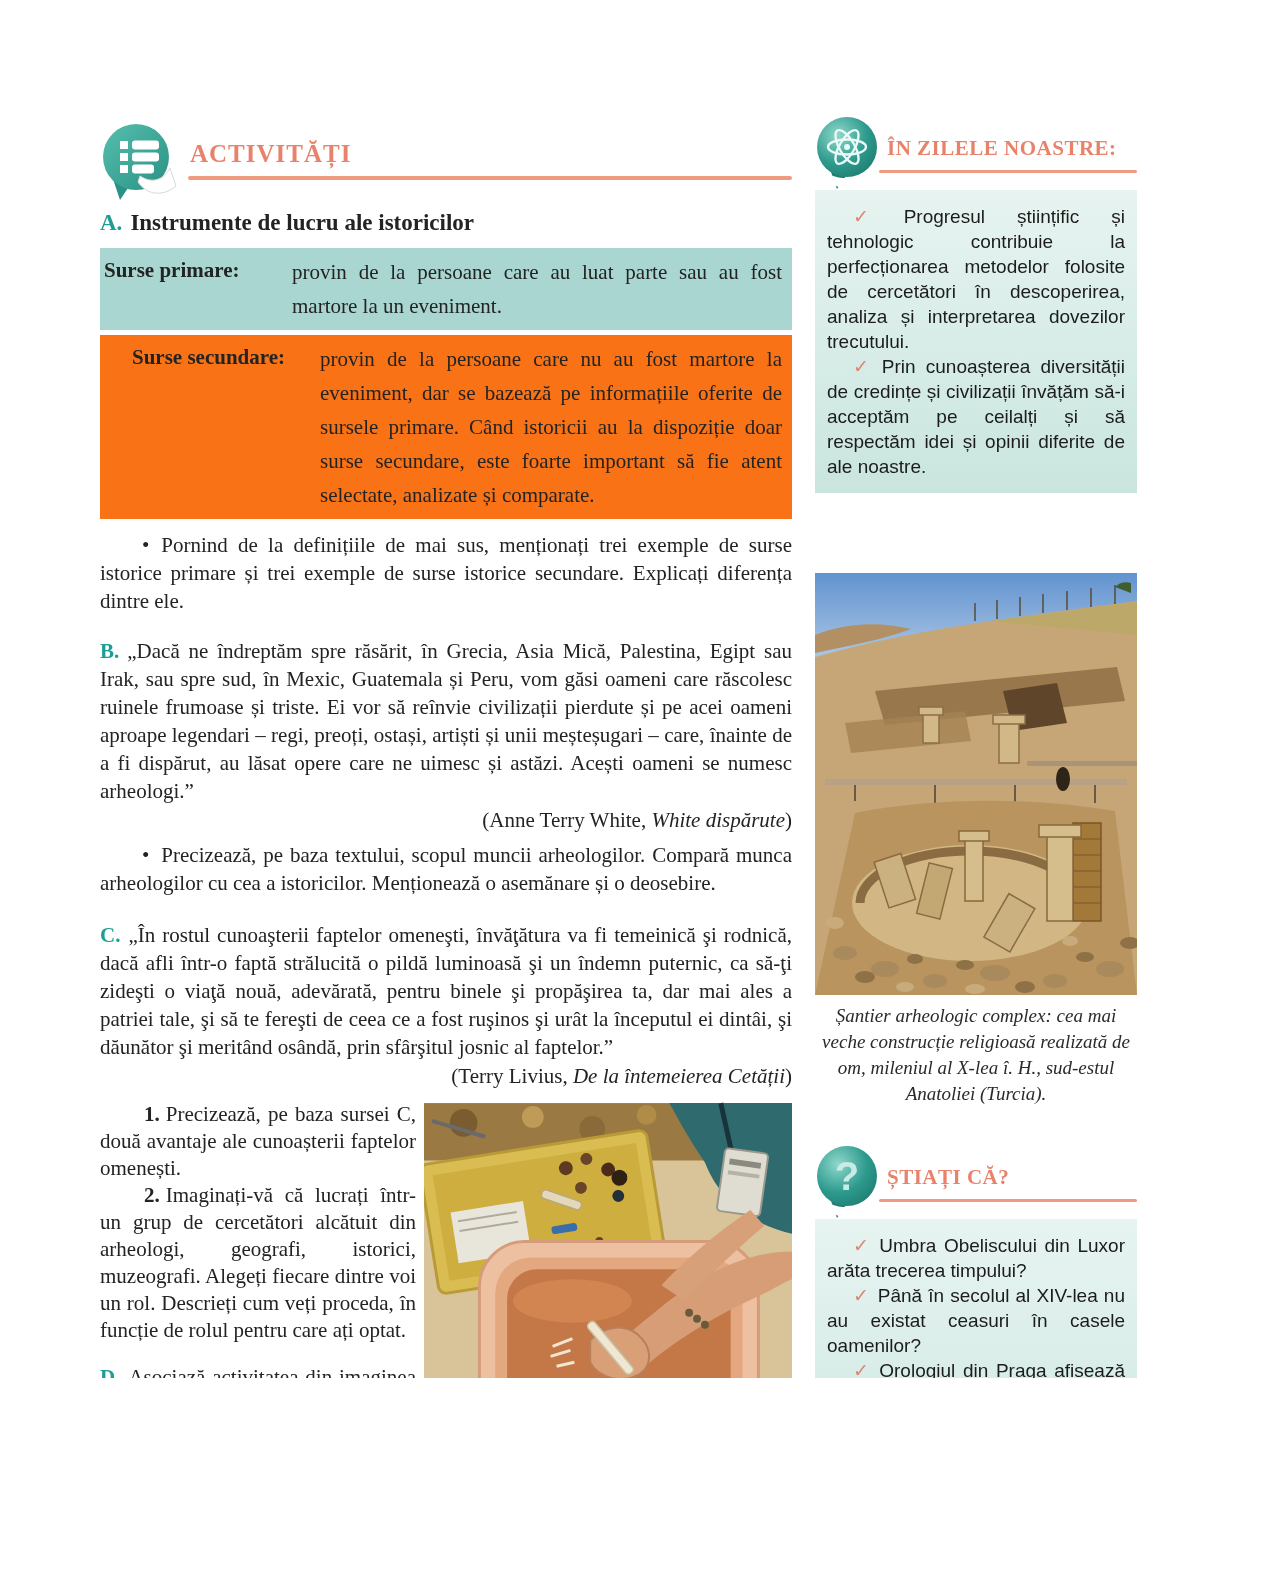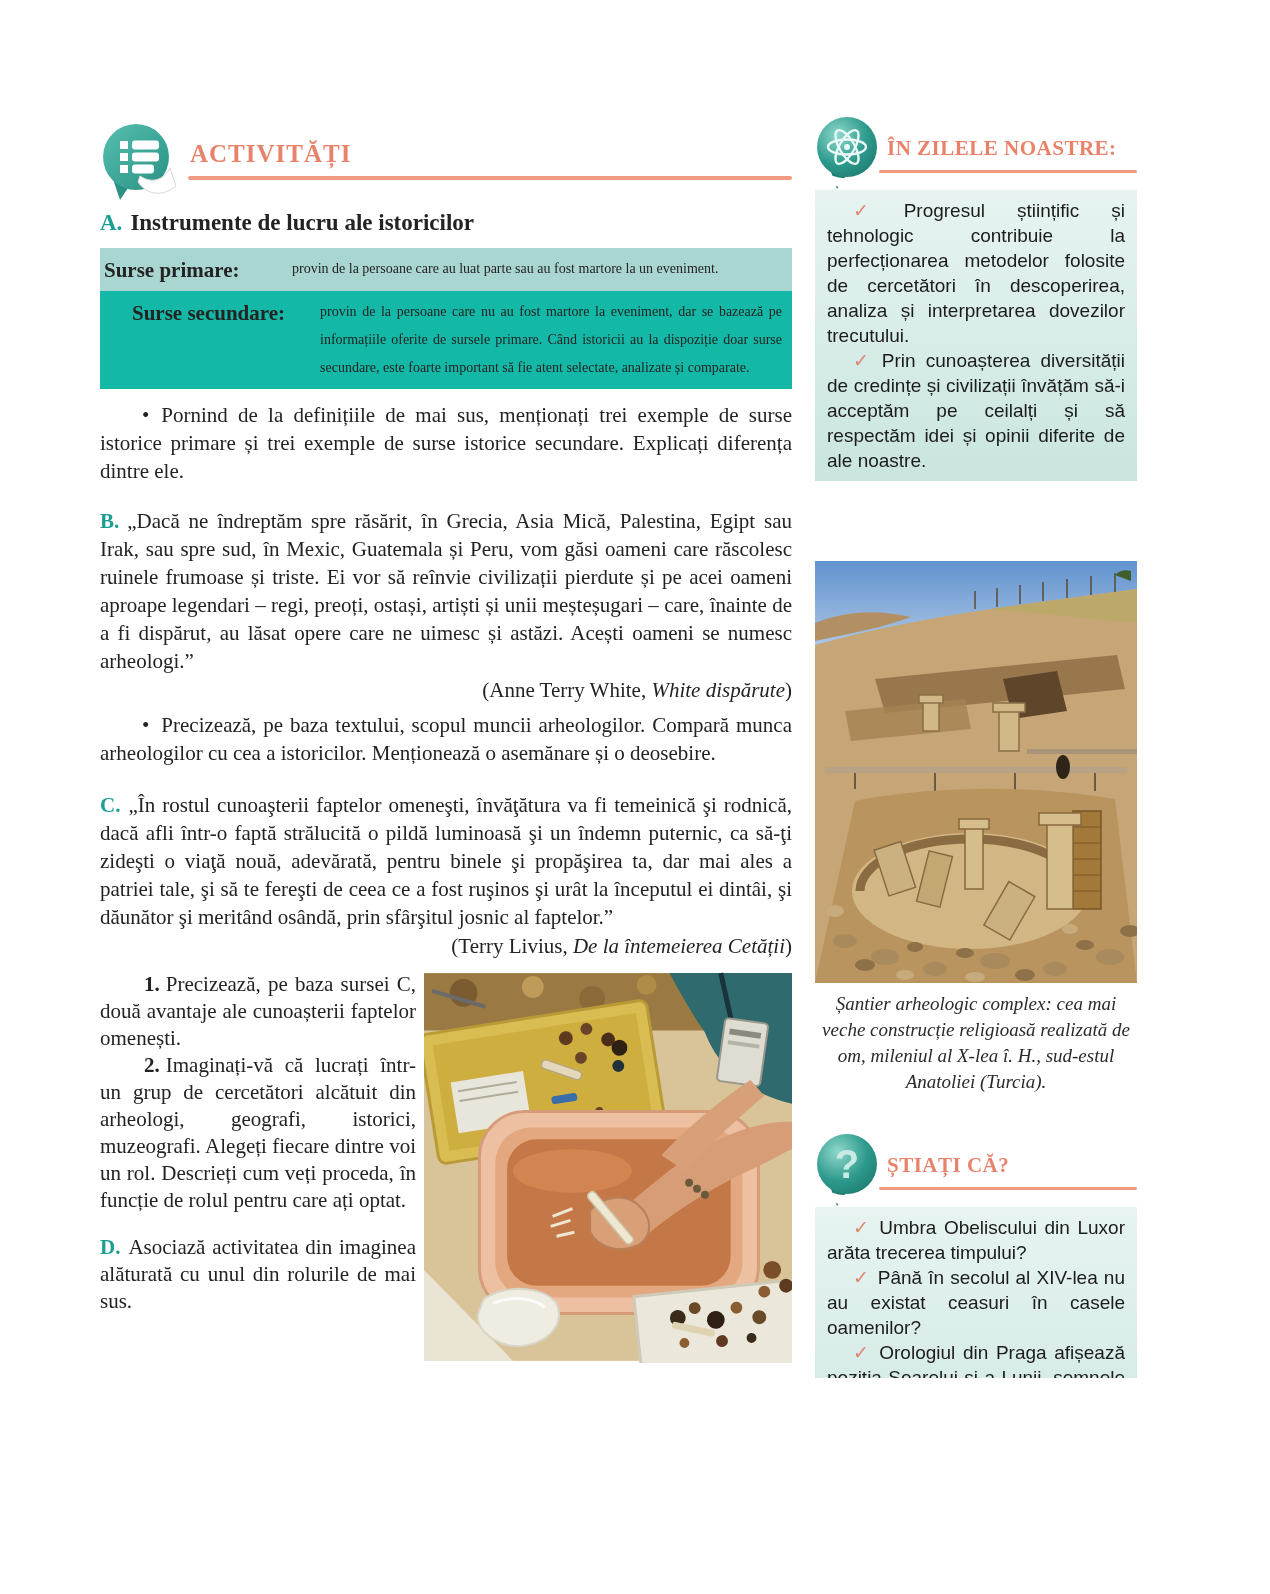--- a/index.html
+++ b/index.html
@@ -7,26 +7,26 @@
         font-family:"Liberation Serif","DejaVu Serif",serif;color:#232323;}
   
   .main-col{position:absolute;left:100px;top:122px;width:692px;}
   .act-header{position:relative;height:78px;}
   .act-header .hicon{position:absolute;left:0;top:0;}
   .act-header .htitle{position:absolute;left:90px;top:18px;font-size:25px;font-weight:700;
         color:#e8826a;letter-spacing:1px;}
   .act-header .hrule{position:absolute;left:88px;right:0;top:54px;height:4px;background:#ef9b82;border-radius:2px;}
   .sec-heading{margin:8px 0 10px 0;font-size:23px;font-weight:700;line-height:30px;}
   .tletter{color:#1b9e93;font-weight:700;margin-right:8px;}
-  .def-table{display:flex;flex-direction:column;}
+  .def-table{display:flex;flex-direction:column;gap:5px;}
   .def-row{display:flex;padding:7px 10px 7px 4px;}
   .def-row.primary{background:#a9d6d0;}
-  .def-row.secondary{background:#14b8a6;padding-left:32px;}
+  .def-row.secondary{background:#f97316;padding-left:32px;}
   .def-term{flex:0 0 188px;font-weight:700;font-size:21px;line-height:28px;padding-top:1px;}
-  .def-text{flex:1;font-size:14px;line-height:28px;text-align:justify;}
+  .def-text{flex:1;font-size:21px;line-height:34px;text-align:justify;}
   .para{font-size:21px;line-height:28px;text-align:justify;margin:0;}
   .bullet-para{margin-top:12px;text-indent:42px;}
   .bullet{margin-right:12px;}
   .quote-para{margin-top:22px;}
   .quote-para.c{margin-top:24px;}
   .attrib{margin:2px 0 0 0;font-size:21px;line-height:26px;text-align:right;}
   .attrib .italic{font-style:italic;}
   .tasks-row{display:flex;margin-top:12px;}
   .tasks{flex:0 0 316px;}
   .task{font-size:21px;line-height:27px;text-align:justify;margin:0;text-indent:44px;}
@@ -34,21 +34,21 @@
   .task-d{margin-top:20px;text-indent:0;}
   .dig-photo{flex:0 0 368px;margin-left:8px;height:392px;}
   
   .side-col{position:absolute;left:815px;top:114px;width:322px;font-family:"Liberation Sans","DejaVu Sans",sans-serif;}
   .side-header{position:relative;height:76px;}
   .side-header .hicon{position:absolute;left:0;top:0;}
   .side-header .htitle{position:absolute;left:72px;top:22px;font-size:21px;font-weight:700;
         color:#e8826a;letter-spacing:.5px;font-family:"Liberation Serif","DejaVu Serif",serif;}
   .side-header .hrule{position:absolute;left:64px;right:0;top:56px;height:3px;background:#ef9b82;border-radius:2px;}
   .side-box{background:linear-gradient(180deg,#e7f4f1 0%,#d7ece7 55%,#c9e5de 100%);
-        padding:8px 12px;}
+        padding:14px 12px;}
   .side-item{font-size:19px;line-height:25px;text-align:justify;margin:0;text-indent:26px;color:#1c1c1c;}
   .side-item .check{color:#e0846f;font-weight:700;margin-right:8px;font-family:"DejaVu Sans",sans-serif;}
   .site-photo{margin-top:80px;height:422px;}
   .photo-caption{margin:8px 0 0 0;font-family:"Liberation Serif","DejaVu Serif",serif;
         font-style:italic;font-size:19px;line-height:26px;text-align:center;color:#2a2a2a;}
   .side-header.second{margin-top:36px;}
   
   .footer{position:absolute;top:1498px;right:128px;display:flex;align-items:baseline;}
   .book-title{font-variant:small-caps;font-size:13px;letter-spacing:1px;color:#c2410c;
         font-family:"Liberation Sans","DejaVu Sans",sans-serif;}

